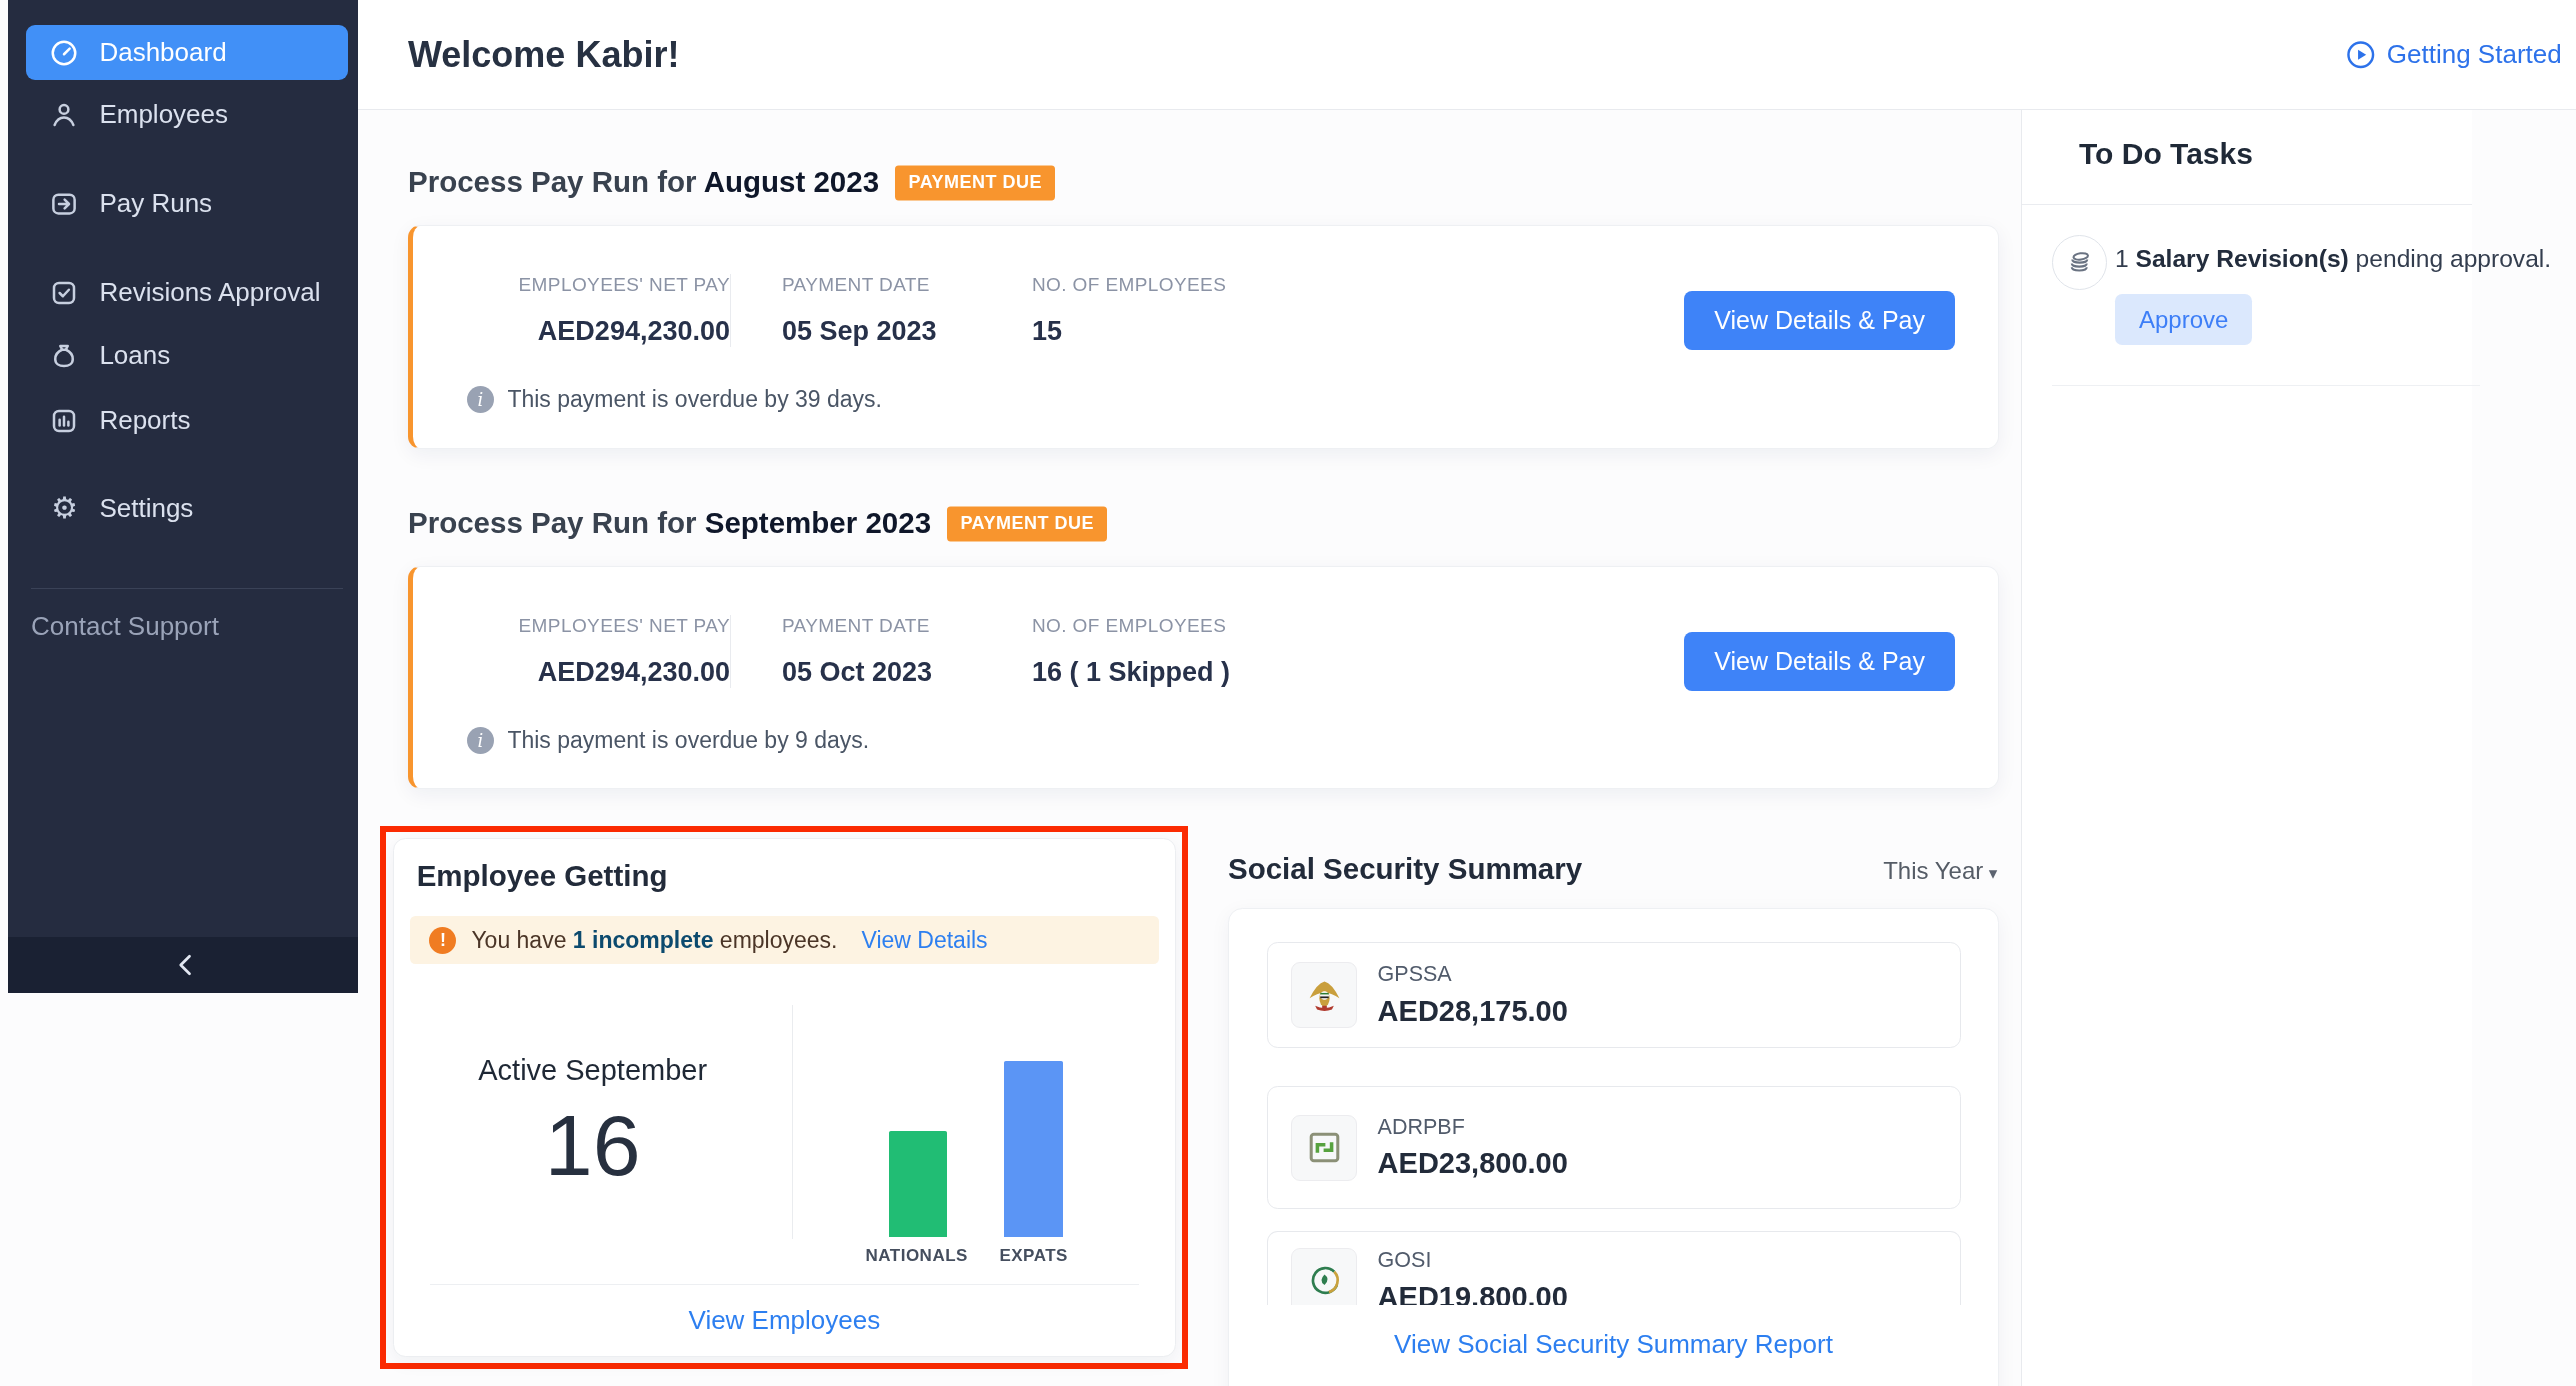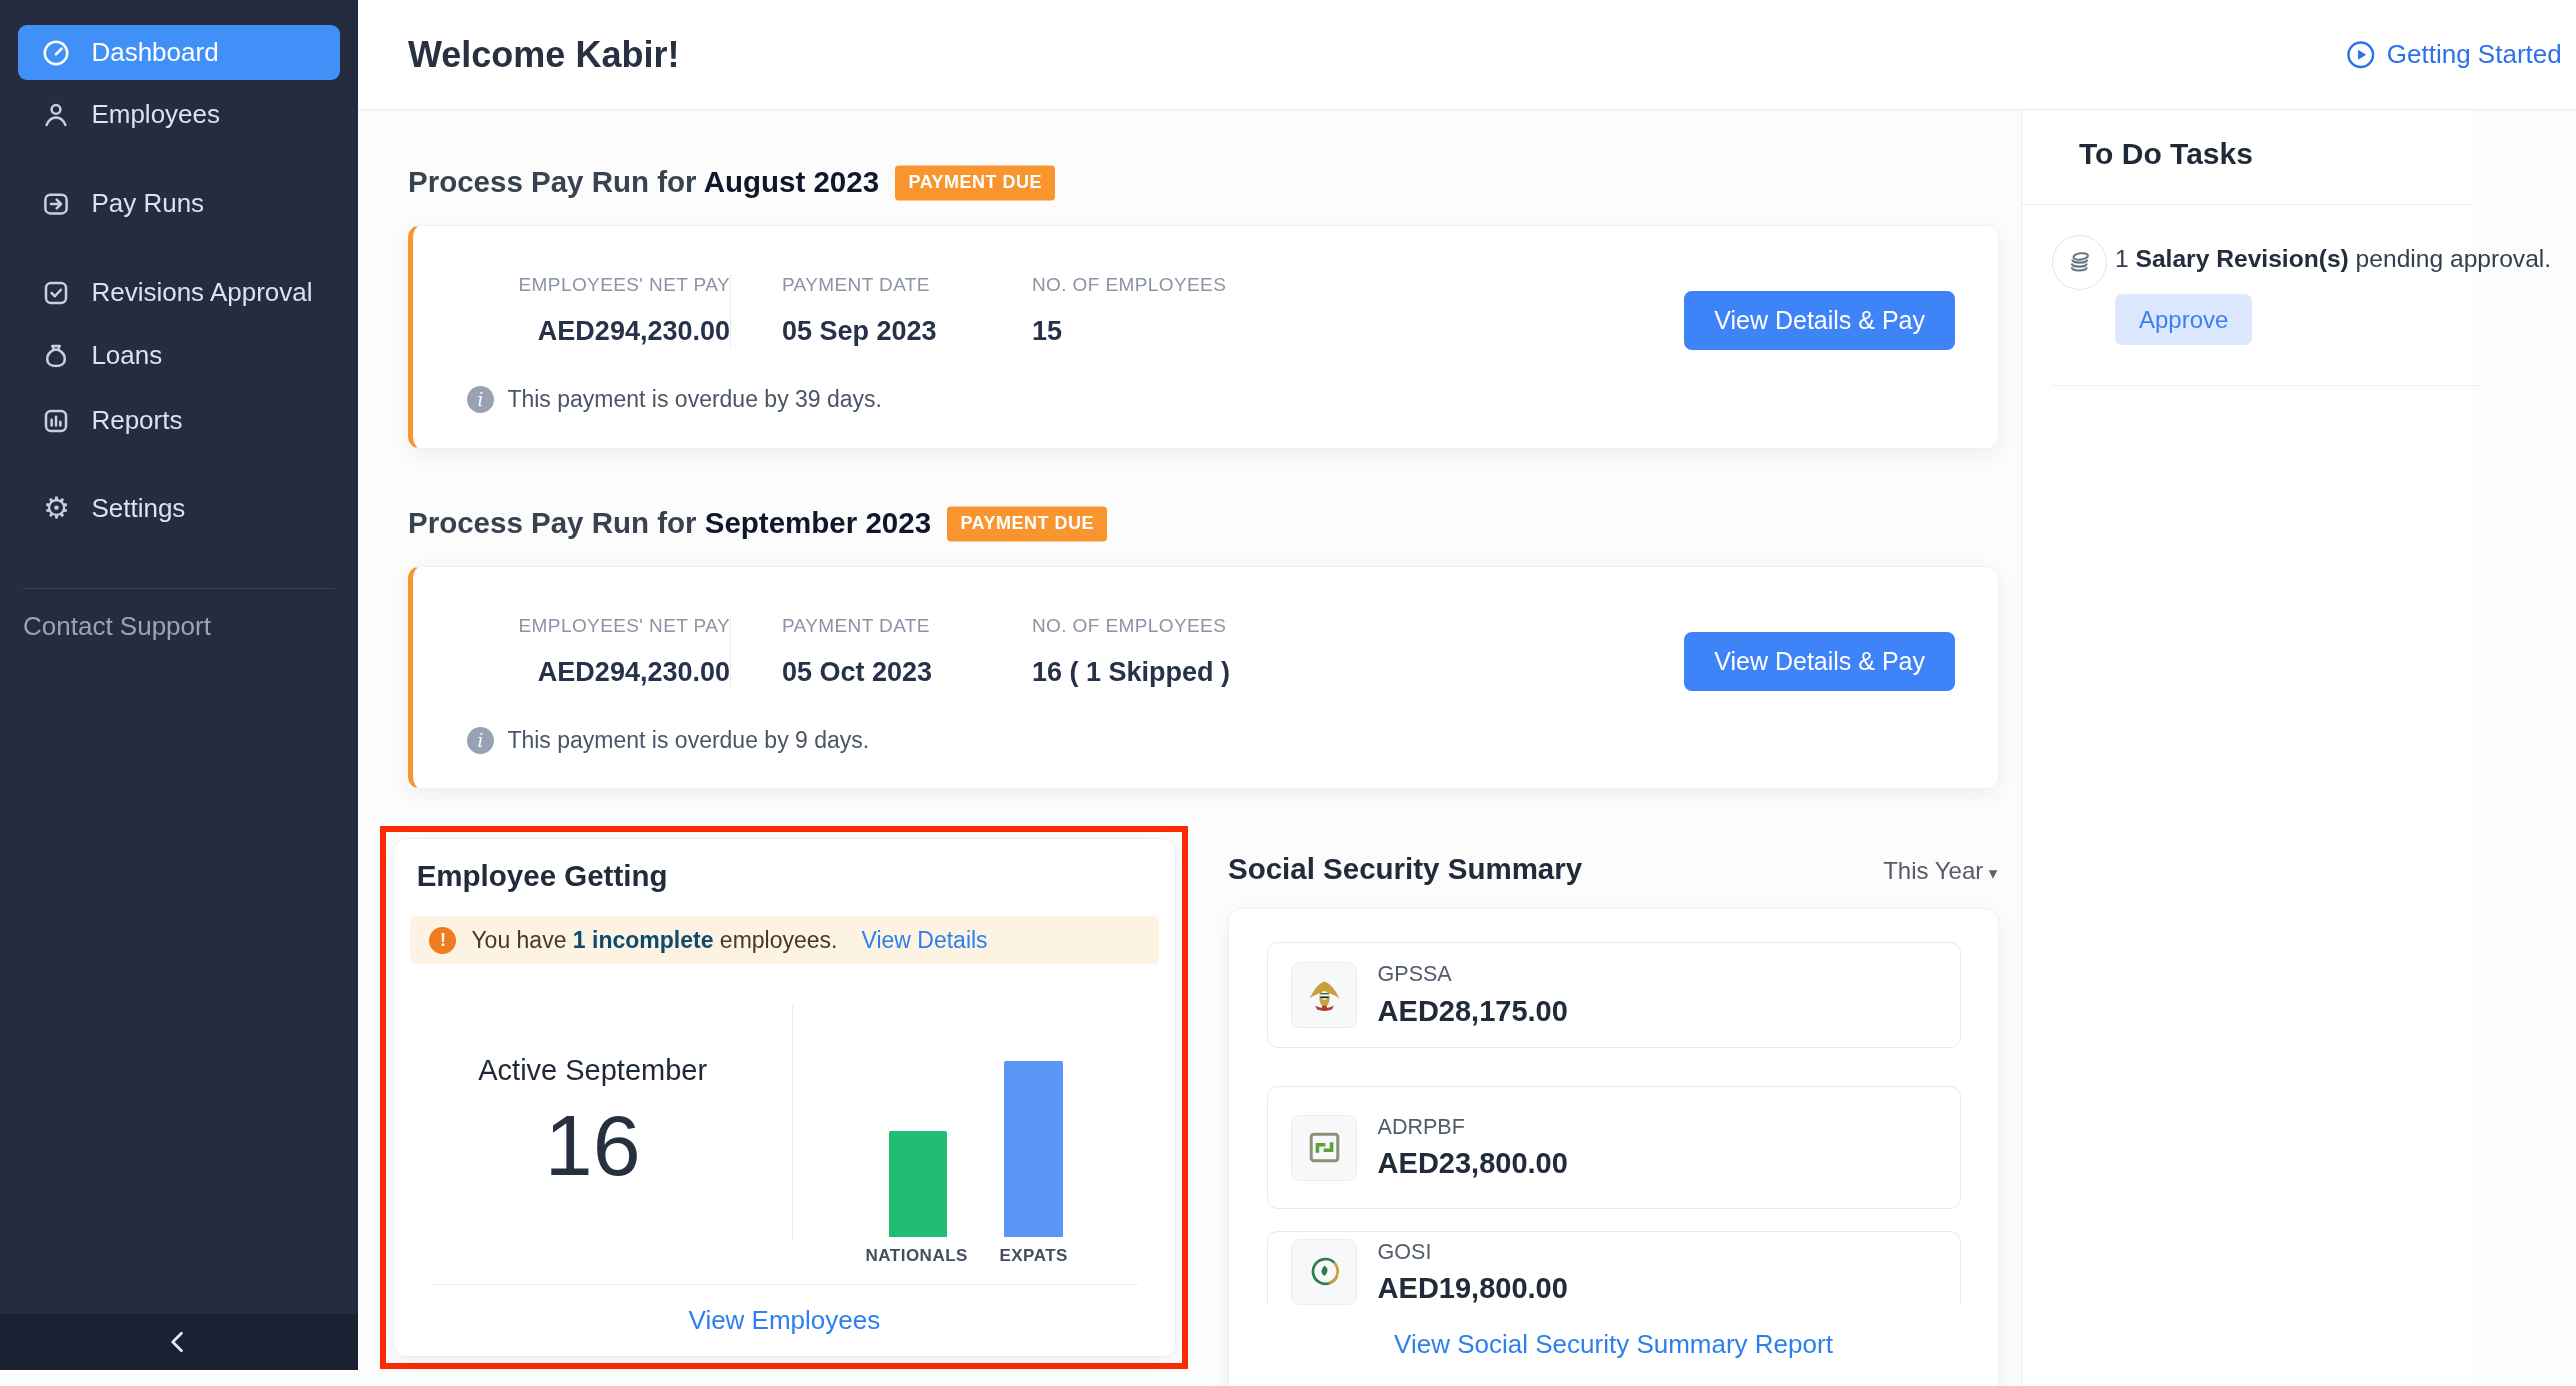--- a/index.html
+++ b/index.html
@@ -1,21 +1,21 @@
 <!DOCTYPE html>
 <html style="font-size:14.3px"><head>
 <meta charset="utf-8">
 <style>
   * { margin:0; padding:0; box-sizing:border-box; }
   html,body { width:2576px; height:1386px; overflow:hidden; background:#fff;
               font-family:"Liberation Sans", sans-serif; }
   #app { position:relative; width:2576px; height:1386px; background:#fcfcfd; }
 
   
-  .sidebar { position:absolute; left:0; top:0; width:358px; height:1370px; background:#252c40; }
+  .sidebar { position:absolute; left:8px; top:0; width:358px; height:993px; background:#252c40; }
   .sb-item { position:absolute; left:18px; width:322px; height:55px; border-radius:9px;
              display:flex; align-items:center; padding-left:22.4px; gap:19px; cursor:pointer;
              color:#dbe1ee; font-size:26px; font-weight:500; }
   .sb-item .ic { width:32px; height:32px; display:flex; align-items:center; justify-content:center; }
   .sb-item svg { stroke:#c7cfdf; }
   .sb-item.active { background:#4190f7; color:#ffffff; }
   .sb-item.active svg { stroke:#ffffff; }
   .gear-glyph { font-family:"DejaVu Sans", sans-serif; font-size:29.5px; color:#c7cfdf; line-height:1; }
   .sb-divider { position:absolute; left:23px; right:23px; top:588px; height:0.9px; background:#3a4257; }
   .sb-support { position:absolute; left:23px; top:611px; font-size:26px; color:#9aa3b8; cursor:pointer; }
@@ -85,21 +85,21 @@
 
   
   .sss-head { position:absolute; left:870px; top:742px; width:771px; height:41px; }
   .sss-title { position:absolute; left:0; top:0; font-size:29.5px; font-weight:600; color:#222b3a; }
   .sss-range { position:absolute; right:1.8px; top:5.4px; font-size:24px; color:#555c66; cursor:pointer; }
   .sss-range .caret { font-size:17px; color:#5c6370; margin-left:5.4px; }
   .sss-card { position:absolute; left:870px; top:798px; width:771px; height:572px; background:#fff;
               border:0.9px solid #eef0f3; border-radius:14.3px; box-shadow:0 5.4px 19.7px rgba(25,39,82,.05); }
   .sss-item { position:absolute; left:38px; width:694px; background:#fff; border:0.9px solid #e7e9ed;
               border-radius:10.7px; display:flex; align-items:center; padding-left:23px; gap:20.6px; }
-  .sss-item.clipped { overflow:hidden; border-bottom:none; border-radius:10.7px 10.7px 0 0; align-items:flex-end; padding-top:25px; }
+  .sss-item.clipped { overflow:hidden; border-bottom:none; border-radius:10.7px 10.7px 0 0; align-items:center; padding-top:25px; }
   .tile { width:66px; height:66px; border-radius:9px; background:#f7f8f9; border:0.9px solid #ececef;
           display:flex; align-items:center; justify-content:center; flex:none; }
   .sss-name { font-size:21.5px; font-weight:500; color:#515b6b; }
   .sss-amt { font-size:29px; font-weight:700; color:#222b3a; margin-top:7.2px; }
   .sss-footer { position:absolute; left:0; right:0; top:420px; text-align:center; font-size:26px; font-weight:500; }
 
   
   .todo { position:absolute; left:2021px; top:110px; width:451px; height:1276px; background:#fff;
           border-left:0.9px solid #e8eaee; }
   .todo-head { position:absolute; left:0; top:0; width:100%; height:95px; border-bottom:0.9px solid #eaecf0; }

